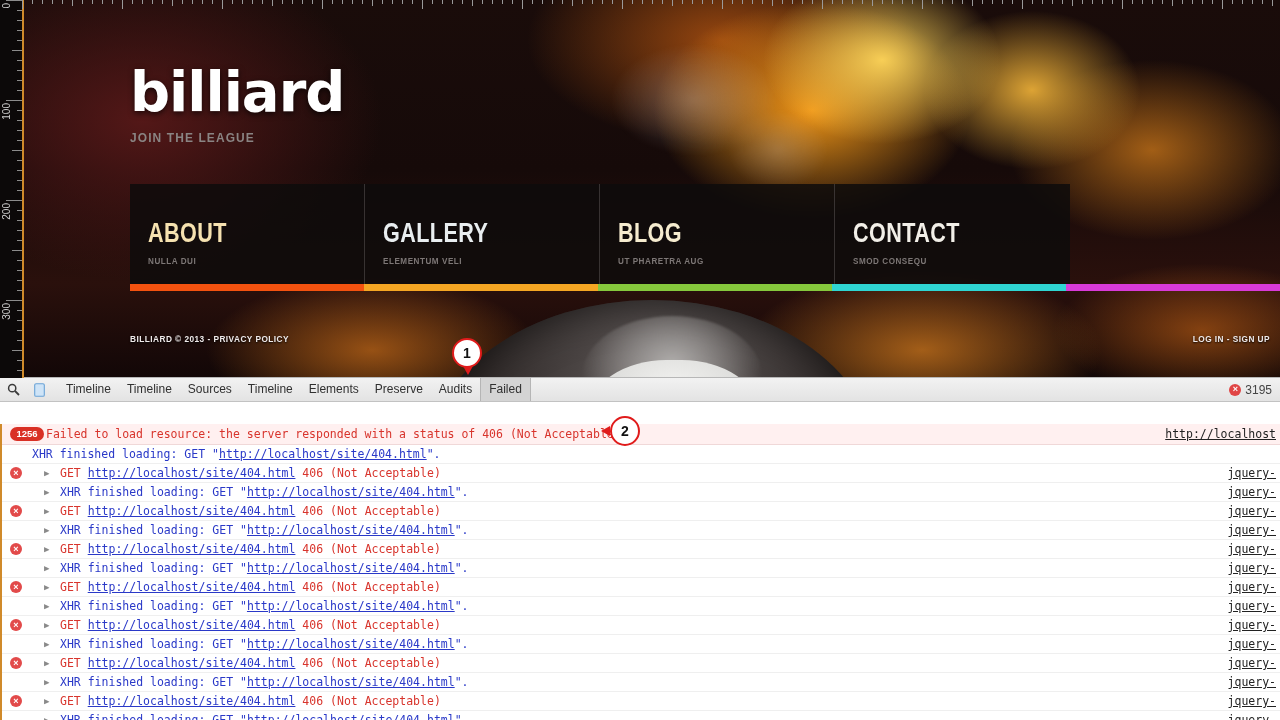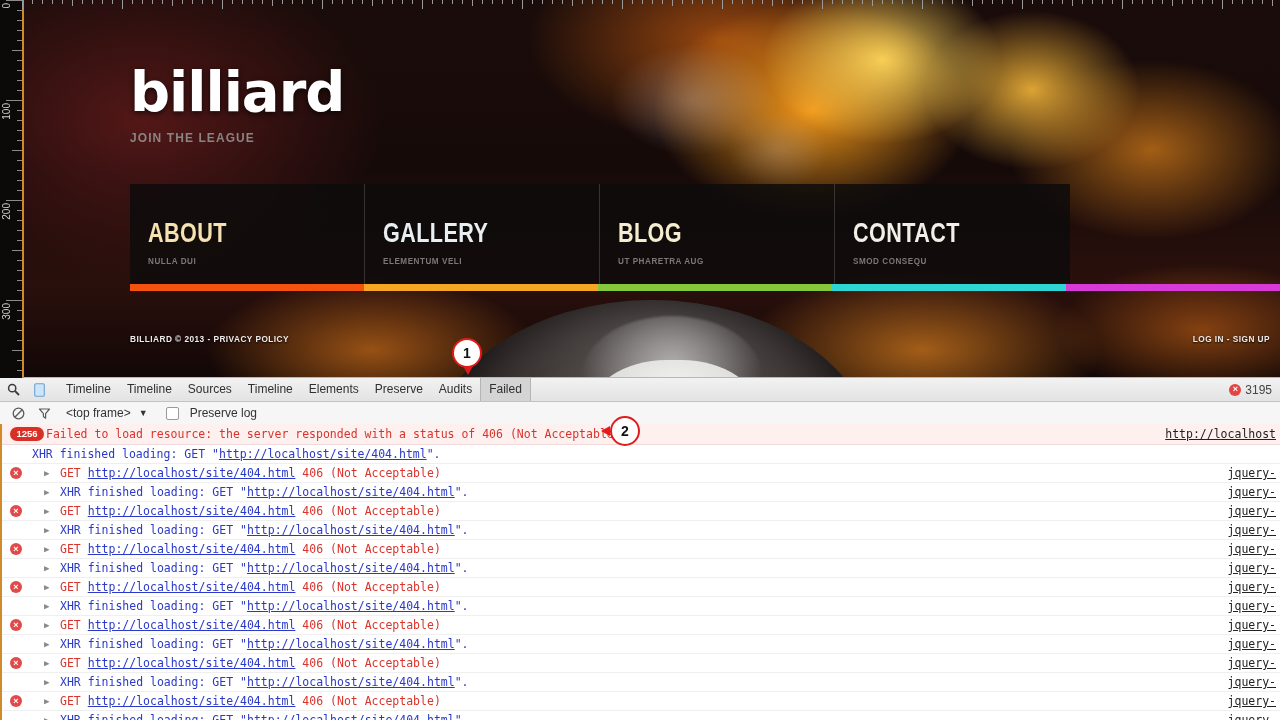--- a/index.html
+++ b/index.html
@@ -488,37 +488,20 @@
           <div class="dt-tab">Preserve</div>
           <div class="dt-tab">Audits</div>
           <div class="dt-tab active">Failed</div>
         </div>
       <div class="dt-errcount">
         <span class="err-dot">×</span>
         <span>3195</span>
       </div>
     </div>
 
-    <div class="dt-toolbar">
-      <div class="tb-icon">
-        <svg width="13" height="13" viewBox="0 0 13 13">
-          <circle cx="6.5" cy="6.5" r="5.3" fill="none" stroke="#5a5a5a" stroke-width="1.3"></circle>
-          <line x1="2.8" y1="10.2" x2="10.2" y2="2.8" stroke="#5a5a5a" stroke-width="1.3"></line>
-        </svg>
-      </div>
-      <div class="tb-icon">
-        <svg width="13" height="13" viewBox="0 0 13 13">
-          <polygon points="1.5,2 11.5,2 7.6,6.6 7.6,11.2 5.4,9.6 5.4,6.6" fill="none" stroke="#5a5a5a" stroke-width="1.2" stroke-linejoin="round"></polygon>
-        </svg>
-      </div>
-      <span class="tb-frame">&lt;top frame&gt;</span>
-      <span class="tb-caret">▼</span>
-      <span class="tb-chk"></span>
-      <span class="tb-plabel">Preserve log</span>
-    </div>
 
     <div class="console" id="console">
         <div class="row row-first">
           <span class="badge-count">1256</span>
           <span class="txt">Failed to load resource: the server responded with a status of 406 (Not Acceptable)</span>
           <span class="src">http://localhost</span>
         </div>
         <div class="row row-second">
           <span class="txt"><span class="c-blue">XHR finished loading: GET </span><span class="c-blue">"</span><span class="c-link">http://localhost/site/404.html</span><span class="c-blue">".</span></span>
         </div>

